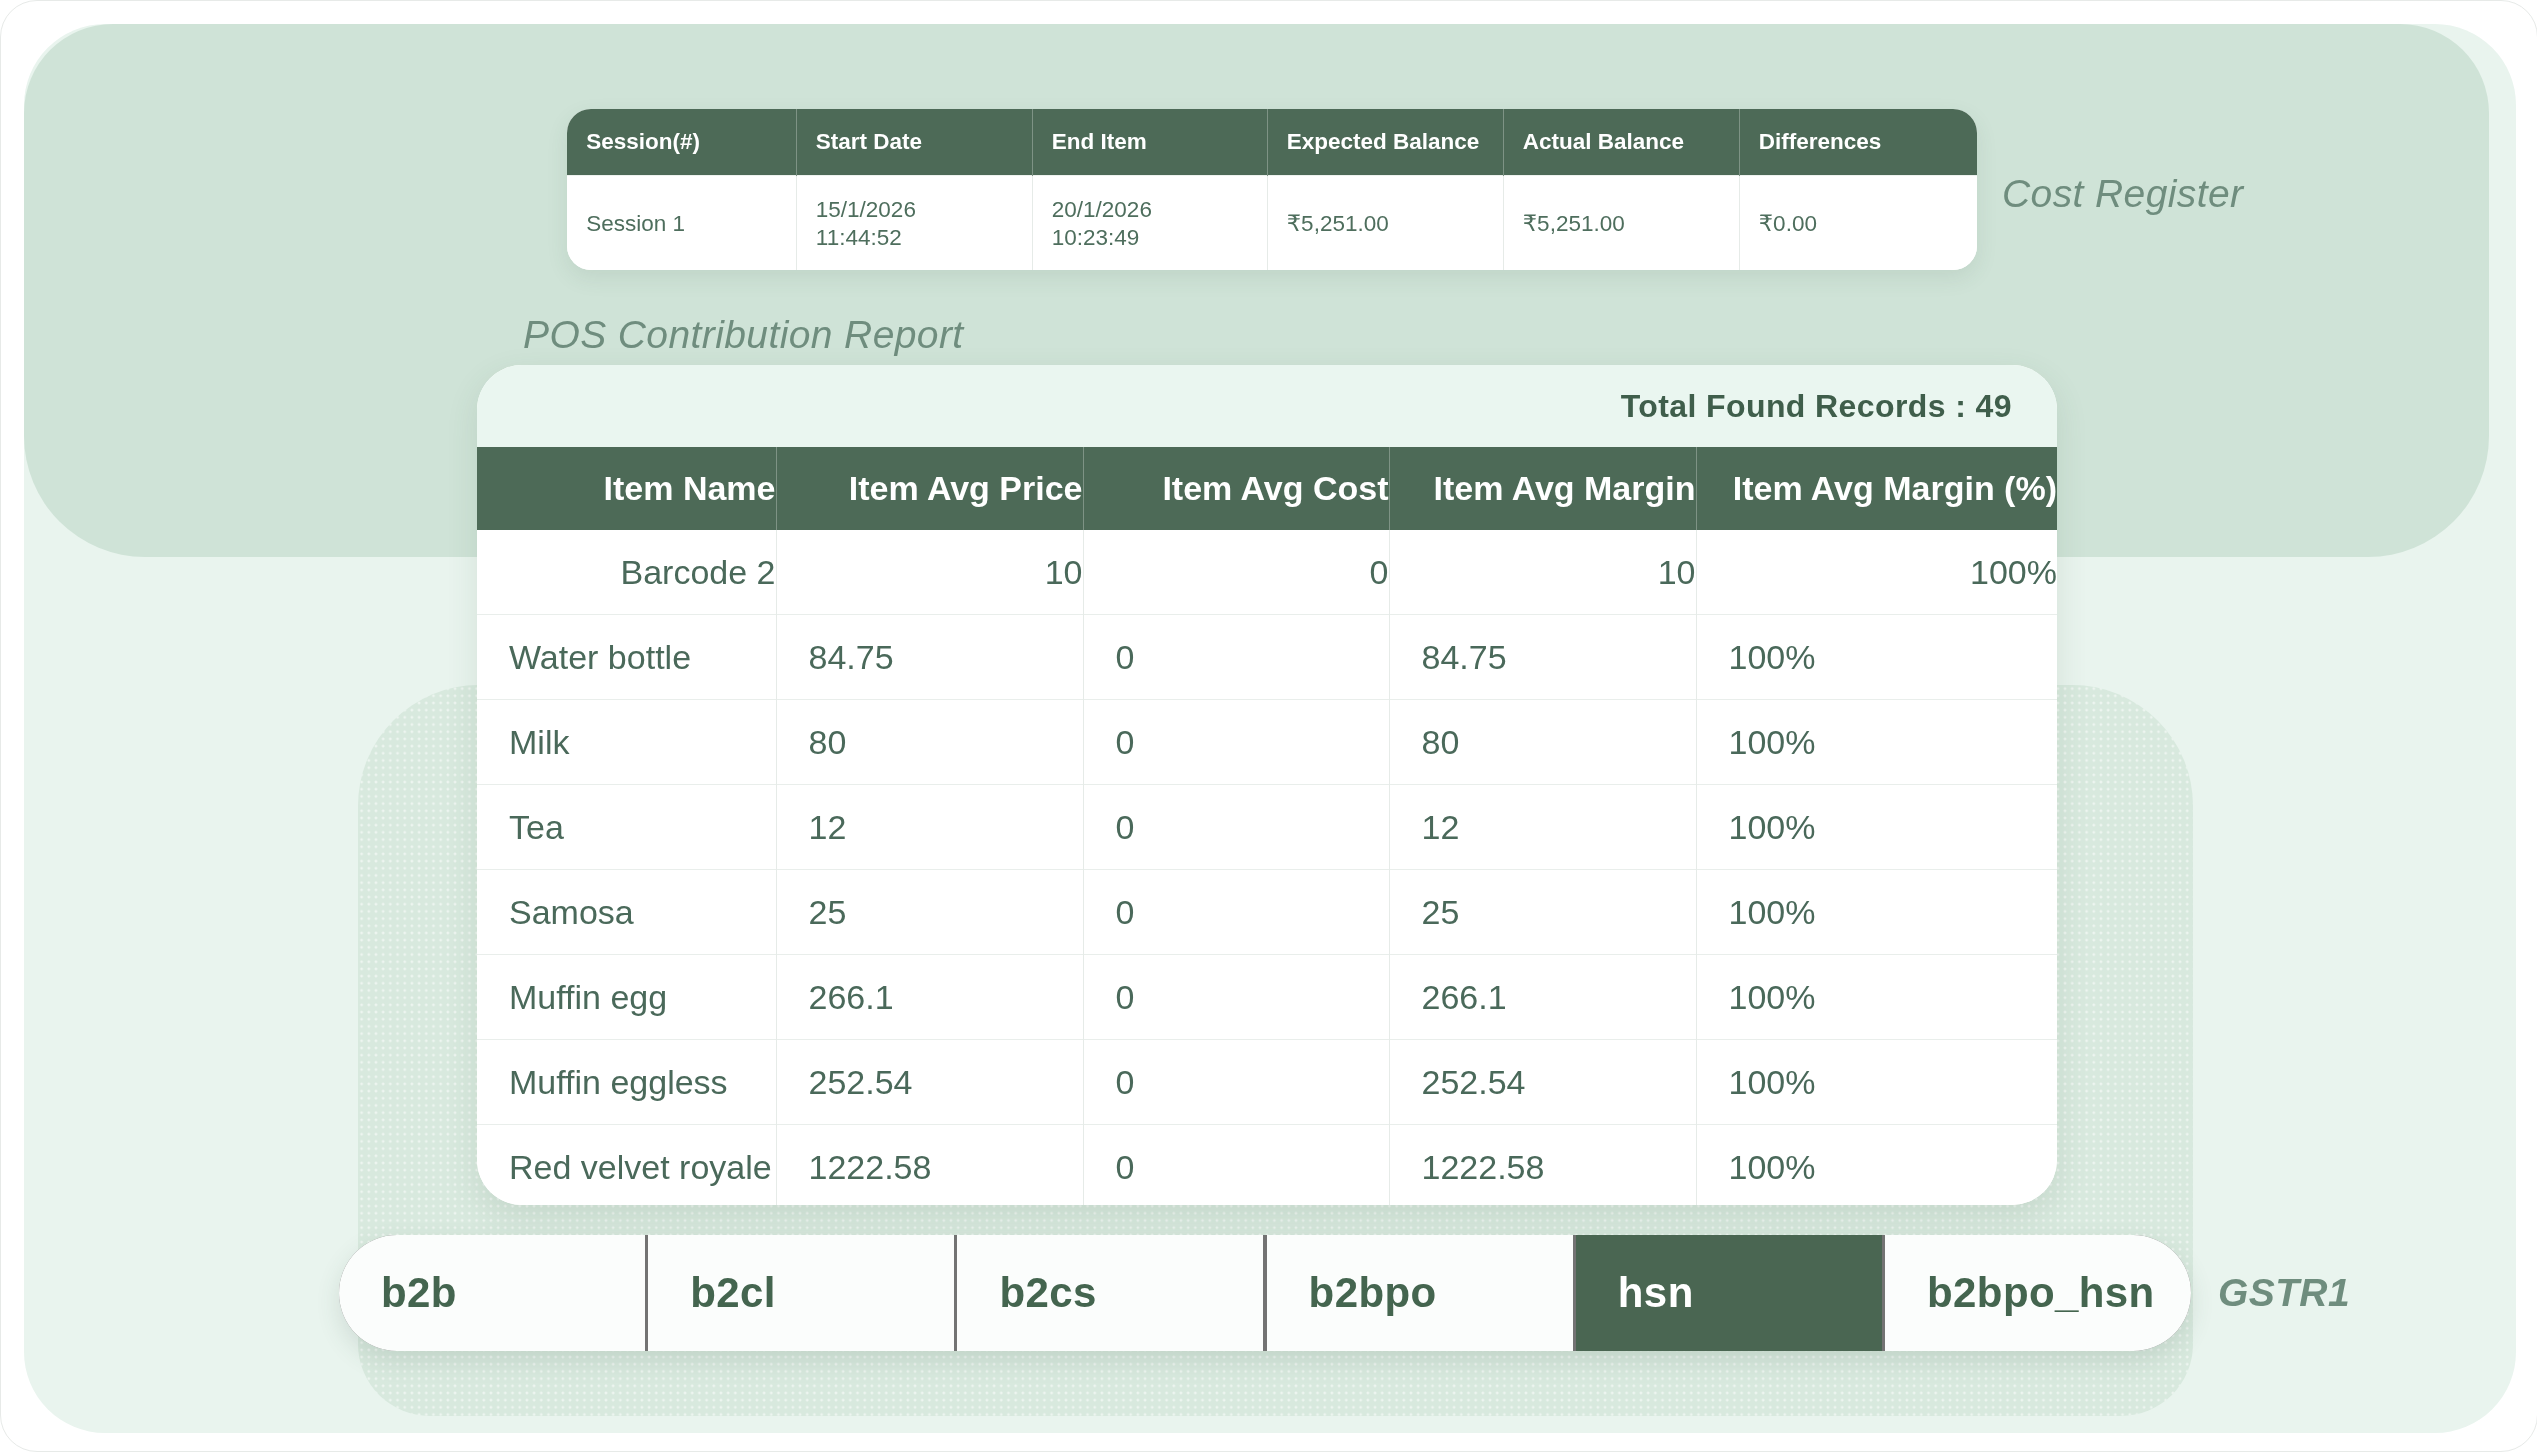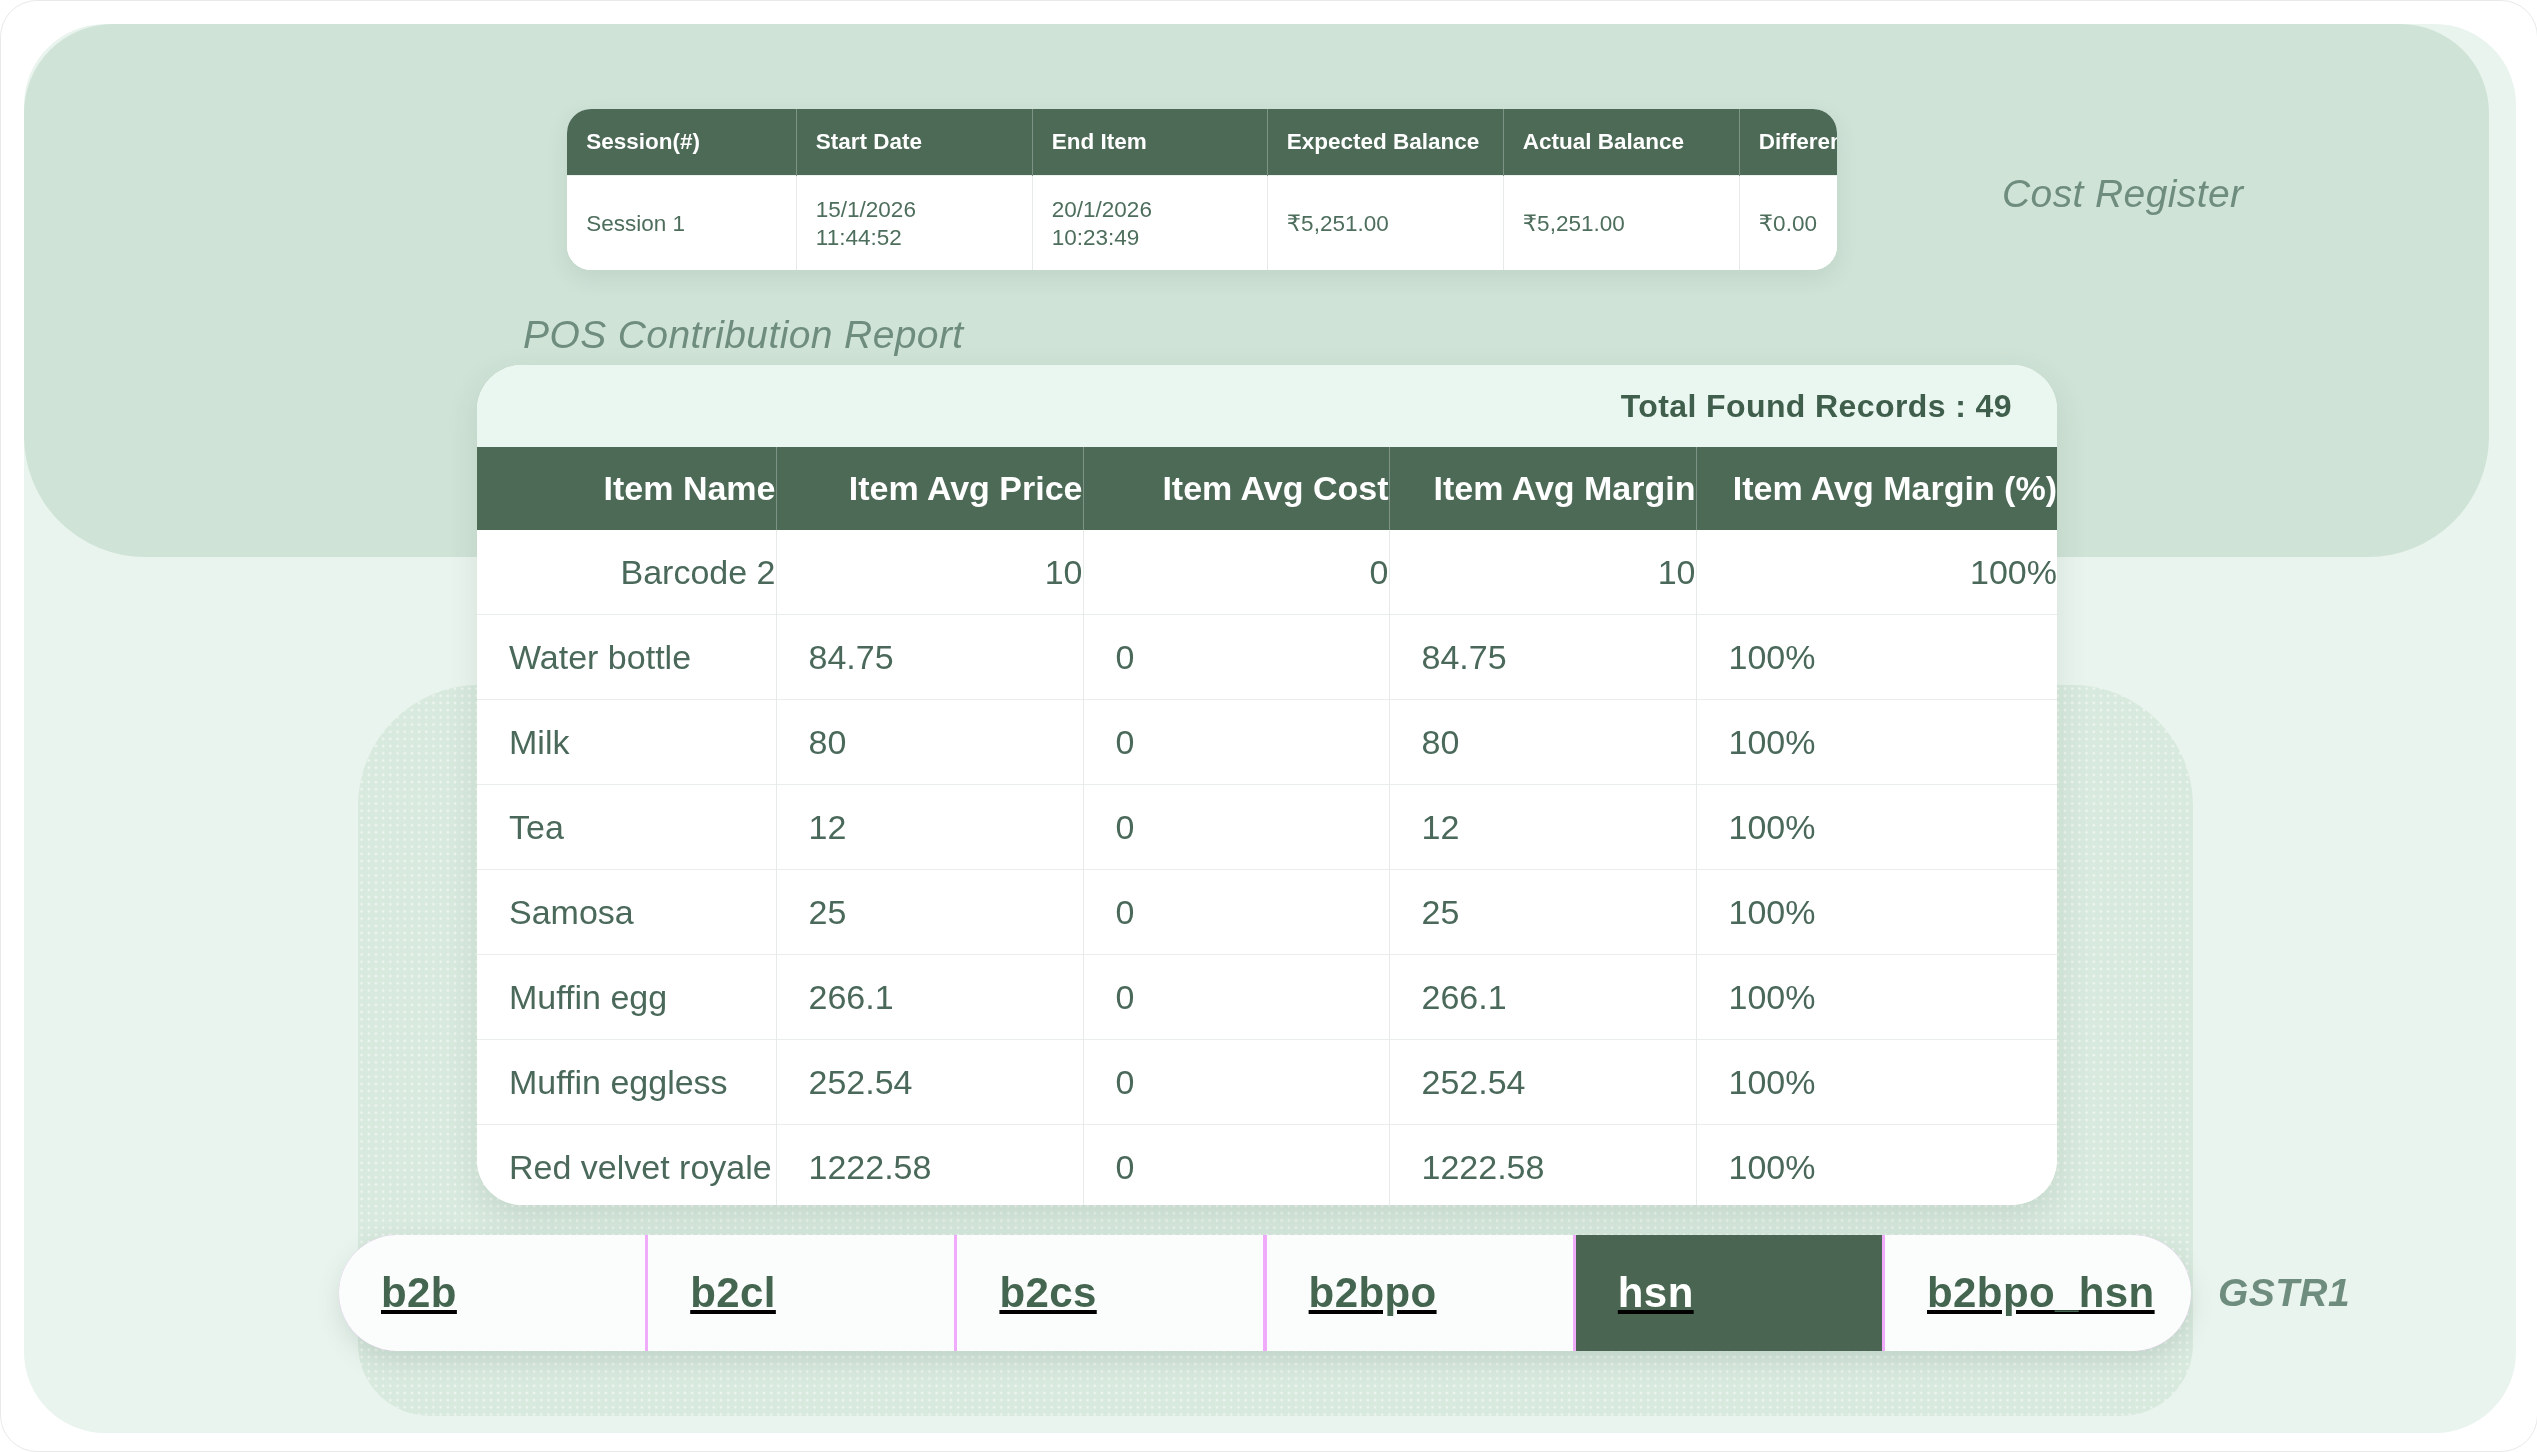--- a/index.html
+++ b/index.html
@@ -24,21 +24,21 @@
   }
   .bg-bottom{
     position:absolute;left:357px;top:684px;width:1835px;height:731px;
     background-color:var(--bottom-panel,#d8e9de);
     background-image:radial-gradient(rgba(255,255,255,.55) 1.3px, transparent 1.5px);
     background-size:7.2px 7.2px;
     border-radius:121px 121px 72px 72px;
   }
   
   .cash-card{
-    position:absolute;left:566px;top:108px;width:1270px;height:161px;
+    position:absolute;left:566px;top:108px;width:1410px;height:161px;
     background:#ffffff;border-radius:24px;overflow:hidden;
     box-shadow:0 8px 21px rgba(56,88,69,.10);
   }
   .cash-table{width:100%;height:100%;border-collapse:collapse;table-layout:fixed;}
   .cash-table thead th{
     background:var(--header-green,#4d6a57);color:#ffffff;
     font-size:22.5px;font-weight:600;text-align:left;padding:0 0 0 19.3px;
     height:66px;border-right:1.6px solid rgba(255,255,255,.28);
   }
   .cash-table thead th:last-child{border-right:none;}
@@ -80,22 +80,22 @@
   .pos-table tbody td{
     background:#ffffff;color:#4a695a;font-size:34px;text-align:left;
     padding:0 0 0 32px;height:84px;vertical-align:middle;
     border-right:1.6px solid #e6ebe8;border-top:1.6px solid #e9eeeb;
   }
   .pos-table tbody td:last-child{border-right:none;}
   .pos-table tbody tr:first-child td{border-top:none;text-align:right;}
   
   .tabbar{
     position:absolute;left:338px;top:1234px;width:1852px;height:116px;
-    background:#f0abfc;border-radius:58px;overflow:hidden;
-    display:flex;gap:3.2px;box-shadow:0 9.7px 24px rgba(56,88,69,.14);text-decoration:underline;
+    background:#737373;border-radius:58px;overflow:hidden;
+    display:flex;gap:3.2px;box-shadow:0 9.7px 24px rgba(56,88,69,.14);
   }
   .tab{
     flex:1 1 0;background:#fbfdfc;display:flex;align-items:center;
     padding-left:42px;cursor:pointer;
   }
   .tab span{
     color:#44654f;font-size:42px;font-weight:700;letter-spacing:0.4px;
   }
   .tab.selected{background:var(--selected-tab-green,#4a6652);}
   .tab.selected span{color:#ffffff;}

